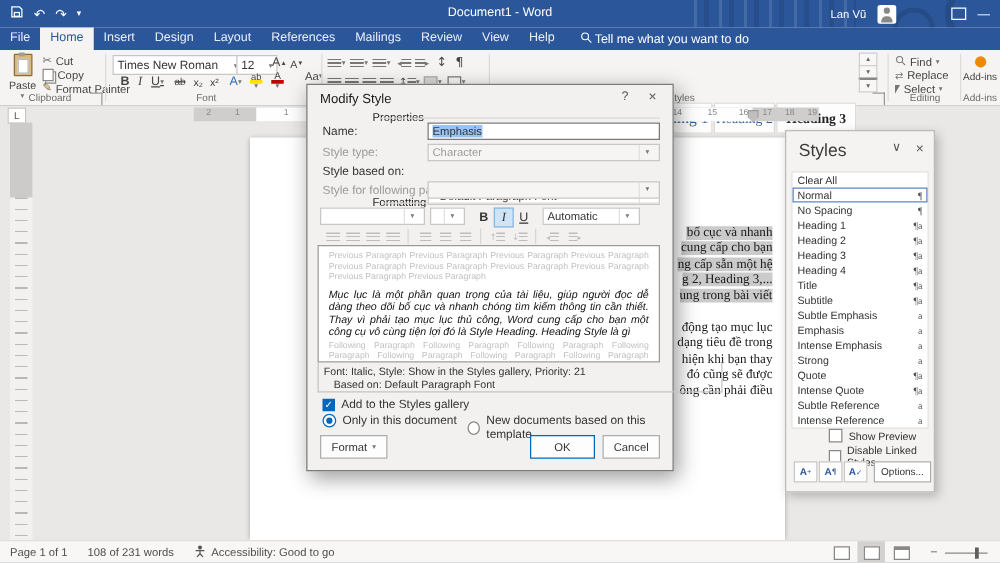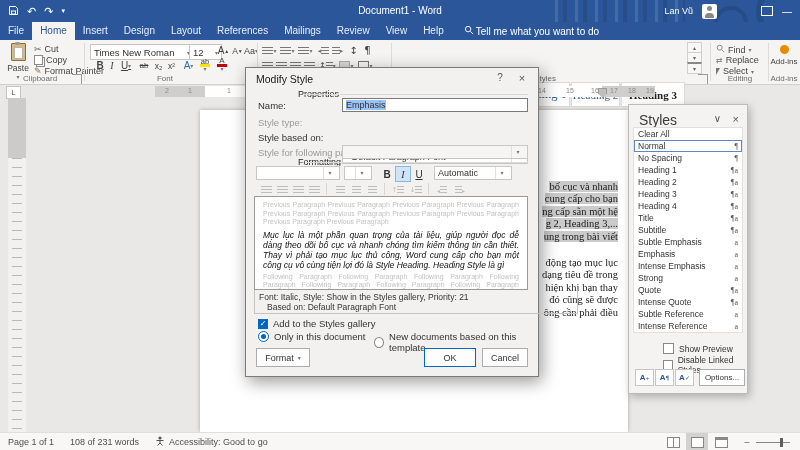--- a/index.html
+++ b/index.html
@@ -67,21 +67,21 @@
   .page{position:absolute;left:200px;top:110px;width:428px;height:322px;background:#fff;box-shadow:0 0 4px rgba(0,0,0,.28);}
   .doctext{position:absolute;width:92px;text-align:right;font-family:"Liberation Serif",serif;
            font-size:10.5px;line-height:12.4px;color:#1a1a1a;white-space:nowrap;}
   .doctext.sel span{background:#cbcbcb;}
 
   
   .pane{position:absolute;left:628px;top:104px;width:118px;height:288px;background:#f4f3f2;
         border:1px solid #bdbbb9;box-shadow:2px 3px 8px rgba(0,0,0,.25);}
   .pane-title{position:absolute;left:10px;top:7px;font-size:14px;color:#3b3a39;}
   .pane-ctrl{position:absolute;top:8px;font-size:10px;color:#555;}
-  .pane-list{position:absolute;left:4px;top:22px;width:108px;background:#fff;border:1px solid #e2e0de;}
+  .pane-list{position:absolute;left:4px;top:32px;width:108px;background:#fff;border:1px solid #e2e0de;}
   .prow{height:12px;display:flex;align-items:center;padding:0 4px;font-size:8.5px;color:#333;}
   .prow .mark{margin-left:auto;font-family:"Liberation Serif",serif;font-size:8px;color:#555;}
   .prow.selected{outline:1px solid #5f87c5;outline-offset:-1px;}
   .pcheck{position:absolute;left:6px;display:flex;align-items:center;gap:5px;font-size:8.5px;color:#333;padding-left:28px;}
   .box{width:9px;height:9px;border:1px solid #8a8886;background:#fff;}
   .pbtn{position:absolute;width:17px;height:15px;border:1px solid #c8c6c4;background:#fdfdfd;
         font-size:8px;color:#2b579a;display:flex;align-items:center;justify-content:center;}
   .options-btn{position:absolute;border:1px solid #adadad;background:#fff;font-size:8px;color:#333;
                display:flex;align-items:center;justify-content:center;}
 
@@ -203,21 +203,21 @@
     <div class="combo" style="left:90px;top:4px;width:96px;">
       <span>Times New Roman</span>
         <span class="arr glyph">▾</span>
     </div>
     <div class="combo" style="left:189px;top:4px;width:25px;">
       <span>12</span>
         <span class="arr glyph">▾</span>
     </div>
     <div class="rbtn" style="left:217px;top:4px;width:13px;">A<span style="font-size:5px;vertical-align:top;">▲</span></div>
     <div class="rbtn" style="left:231px;top:4px;width:13px;font-size:8.5px;">A<span style="font-size:5px;vertical-align:top;">▼</span></div>
-    <div class="rbtn" style="left:244px;top:4px;width:14px;font-size:9px;align-items:center;">Aa<span class="caret glyph">▾</span></div>
+    <div class="rbtn" style="left:244px;top:14px;width:14px;font-size:9px;align-items:center;">Aa<span class="caret glyph">▾</span></div>
     <div class="rbtn" style="left:94px;top:19px;width:12px;font-weight:bold;">B</div>
     <div class="rbtn" style="left:106px;top:19px;width:12px;font-style:italic;font-family:'Liberation Serif',serif;">I</div>
     <div class="rbtn" style="left:118px;top:19px;width:16px;text-decoration:underline;">U<span class="caret glyph" style="text-decoration:none;">▾</span></div>
     <div class="rbtn" style="left:136px;top:19px;width:16px;font-size:8px;text-decoration:line-through;">ab</div>
     <div class="rbtn" style="left:152px;top:19px;width:13px;font-size:8.5px;">x₂</div>
     <div class="rbtn" style="left:165px;top:19px;width:13px;font-size:8.5px;">x²</div>
     <div class="rbtn" style="left:181px;top:19px;width:15px;color:#2b6cb8;">A<span class="caret glyph">▾</span></div>
     <div class="rbtn" style="left:197px;top:17px;width:16px;flex-direction:column;">
       <span style="font-size:7.5px;line-height:7px;">ab</span>
       <span class="underbar" style="background:#ffe100;"></span>
@@ -476,20 +476,24 @@
 
     <div class="grouphdr" style="top:21px;">Properties</div>
     <div class="groupline" style="left:58px;right:10px;top:26px;"></div>
 
     <div class="flabel" style="top:32px;">Name:</div>
     <div class="ffield" style="top:30px;">
         <span class="selhl">Emphasis</span>
       </div>
 
     <div class="flabel dis" style="top:49px;">Style type:</div>
+    <div class="ffield dis" style="top:47px;">
+        <span>Character</span>
+        <span class="drop glyph">▾</span>
+      </div>
 
     <div class="flabel" style="top:64px;">Style based on:</div>
     <div class="ffield" style="top:62px;border-color:#c9c7c5;margin-top:20px;">
         <span>ª Default Paragraph Font</span>
         <span class="drop glyph">▾</span>
       </div>
 
     <div class="flabel dis" style="top:79px;">Style for following paragraph:</div>
     <div class="ffield dis" style="top:77px;">
         <span></span>

